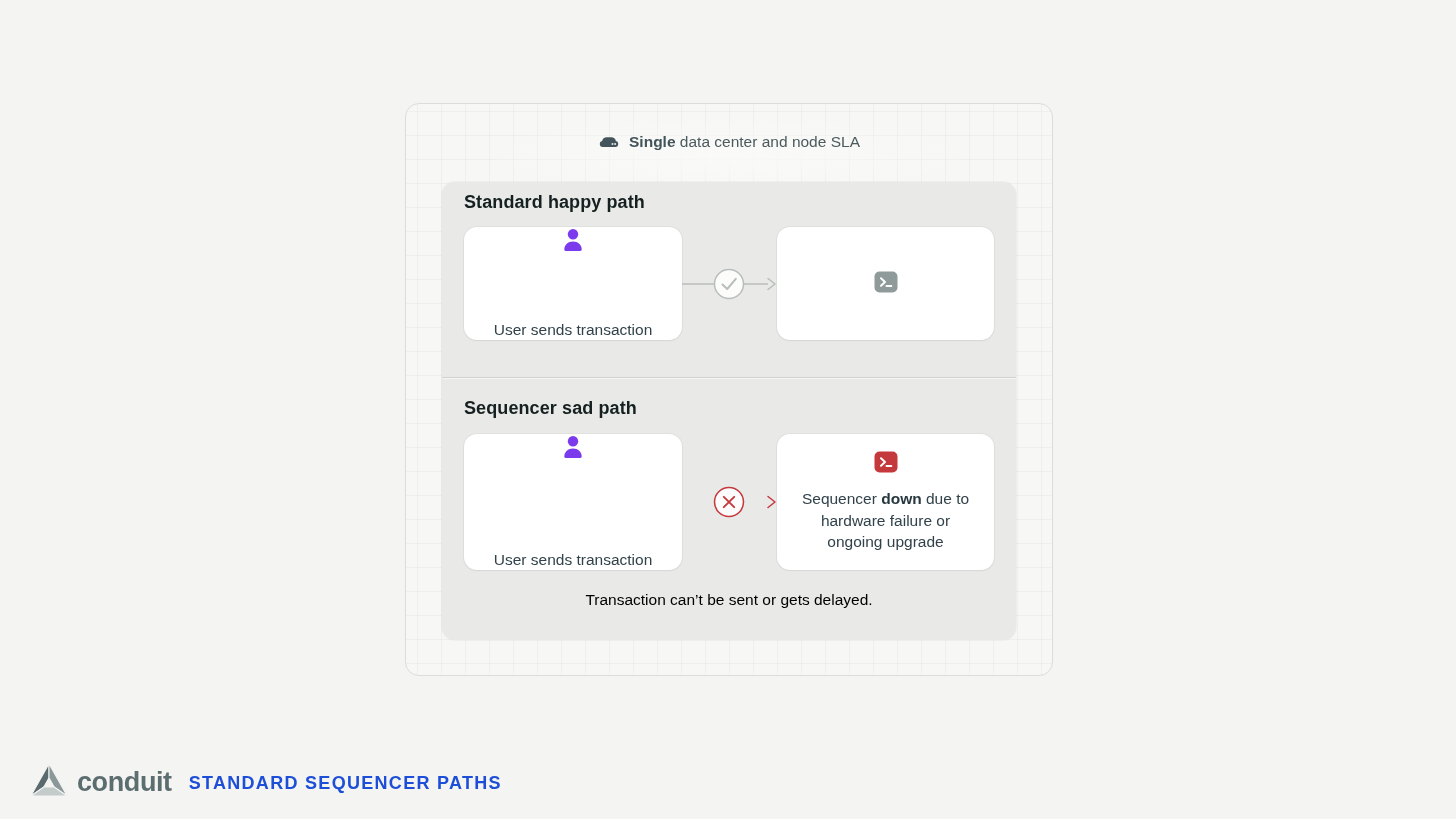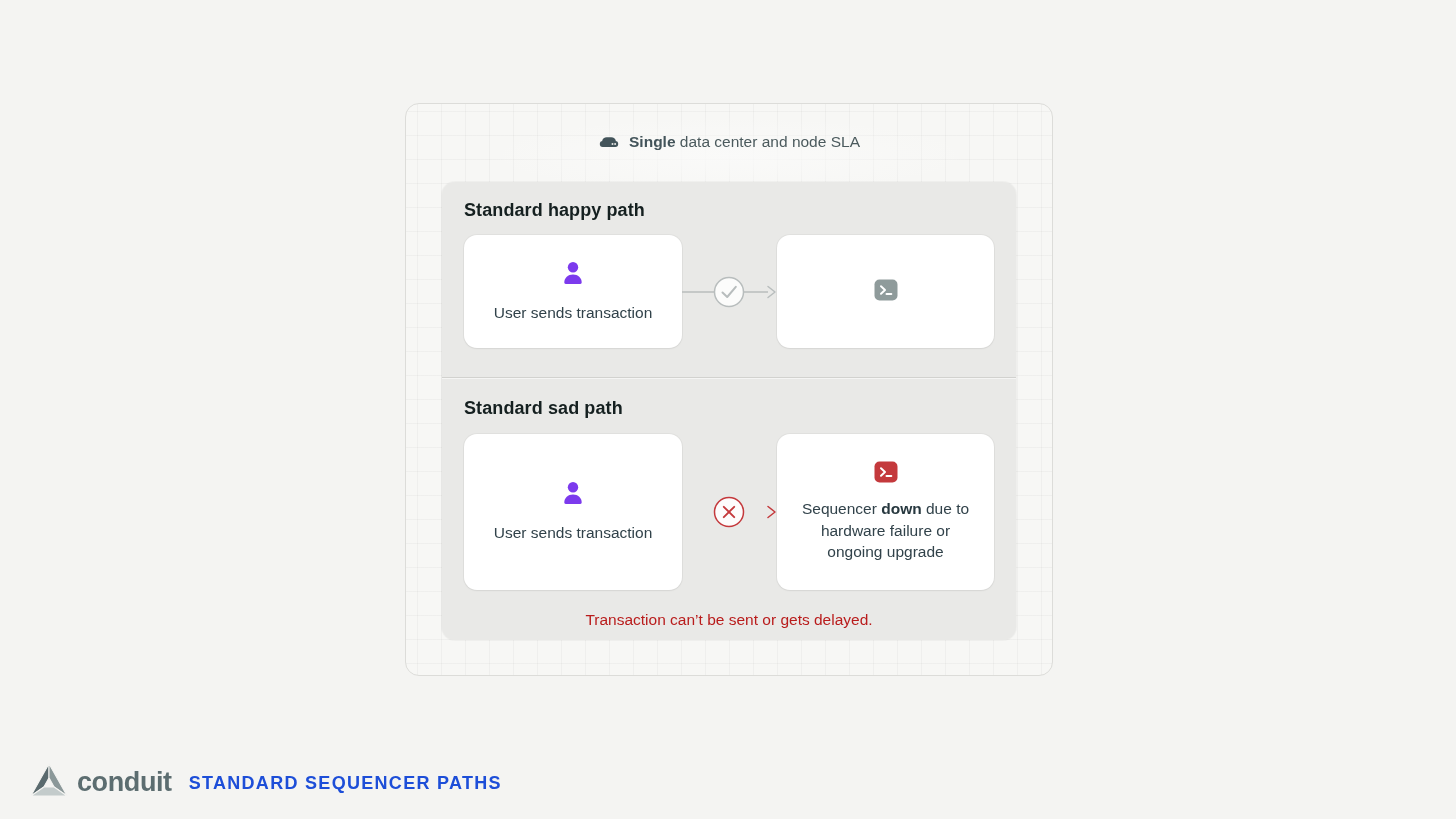--- a/index.html
+++ b/index.html
@@ -61,21 +61,21 @@
     background: #e9e9e7;
     border-radius: 13px;
     box-shadow: 0 0 0 1px rgba(0,0,0,0.03);
     overflow: hidden;
   }
   .section { padding: 0 22px; box-sizing: border-box; }
   .section-happy {
     height: 196px;
     border-bottom: 1px solid #d2d2cf;
     box-shadow: 0 1px 0 rgba(255,255,255,0.55);
-    padding-top: 16px;
+    padding-top: 8px;
   }
   .section-sad { padding-top: 18px; }
   .section-title {
     font-size: 18px;
     font-weight: 600;
     color: #152020;
     line-height: 24px;
     letter-spacing: 0.1px;
   }
 
@@ -86,24 +86,24 @@
     background: #ffffff;
     border-radius: 13px;
     box-shadow: 0 1px 2px rgba(0,0,0,0.05), 0 0 0 1px rgba(0,0,0,0.035);
     display: flex;
     flex-direction: column;
     align-items: center;
     justify-content: center;
     gap: 11px;
     text-align: center;
   }
-  .node-a { width: 218px; }
+  .node-a { width: 218px; justify-content: space-between; }
   .node-b { width: 217px; }
   .row-happy .node-card { height: 113px; }
-  .row-sad .node-card { height: 156px; }
+  .row-sad .node-card { height: 136px; }
   .node-label {
     font-size: 15.5px;
     line-height: 21.5px;
     color: #31424a;
     max-width: 188px;
   }
   .node-label .bold { font-weight: 700; color: #27383f; }
   .node-icon { display: block; }
 
   .connector {
@@ -111,21 +111,21 @@
     display: flex;
     align-items: center;
     justify-content: center;
   }
   .connector svg { display: block; }
 
   .caption {
     margin-top: 21px;
     text-align: center;
     font-size: 15.5px;
-    color: #b91c1c;
+    color: #000000;
   }
 
   
   .footer {
     position: absolute;
     left: 30px; bottom: 18px;
     display: flex;
     align-items: center;
     margin-top: 24px;
   }
@@ -196,21 +196,21 @@
                 <path d="M7 7.3 L11 11 L7 14.7" fill="none" stroke="#ffffff" stroke-width="2" stroke-linecap="round" stroke-linejoin="round"></path>
                 <line x1="12.5" y1="15" x2="17.3" y2="15" stroke="#ffffff" stroke-width="2" stroke-linecap="round"></line>
               </svg>
             </span>
           </div>
 
         </div>
       </div>
 
       <div class="section section-sad">
-        <div class="section-title">Standard sad path</div>
+        <div class="section-title">Sequencer sad path</div>
         <div class="flow-row row-sad">
 
           <div class="node-card node-a">
             <span class="node-icon">
               <svg width="26" height="27" viewBox="0 0 26 27">
                 <circle cx="13" cy="7.2" r="5.2" fill="#7c3aed"></circle>
                 <path d="M13 14.6c-5 0-8.7 3.4-8.7 8 0 .8.6 1.4 1.4 1.4h14.6c.8 0 1.4-.6 1.4-1.4 0-4.6-3.7-8-8.7-8z" fill="#7c3aed"></path>
               </svg>
             </span>
             <div class="node-label">User sends transaction</div>

